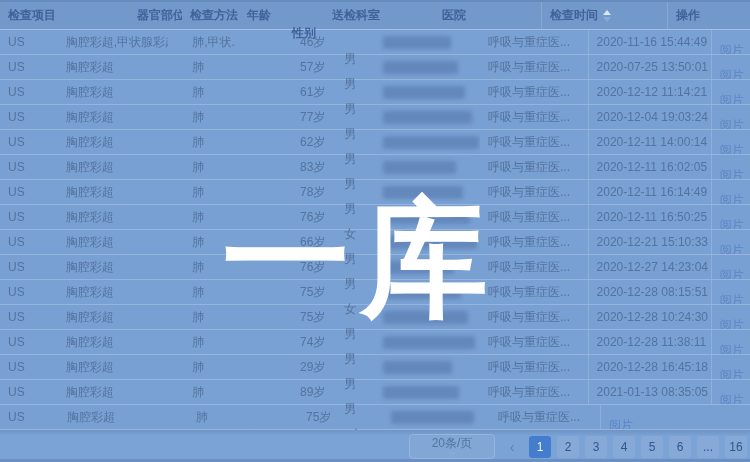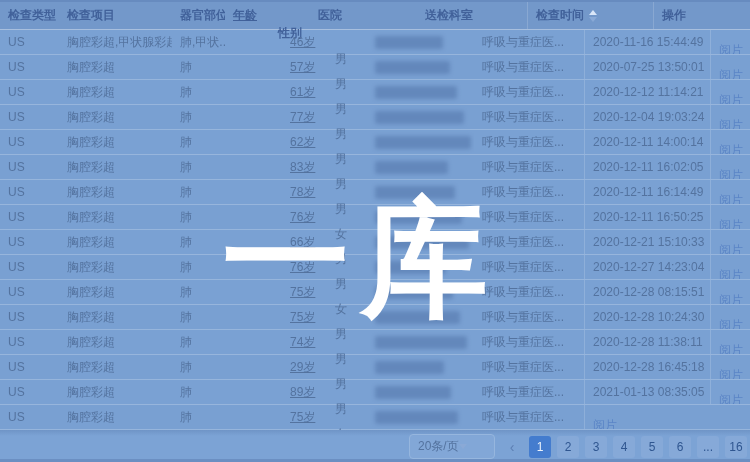--- a/index.html
+++ b/index.html
@@ -13,23 +13,23 @@
   .tbl { position:absolute; top:2px; left:0; width:750px; border-bottom:1px solid rgba(70,100,150,.35); }
   .thead { display:flex; height:28px; align-items:center; background:#7398ca;
            border-bottom:1px solid rgba(255,255,255,.38); color:#41619a; font-weight:bold; font-size:12px; }
   .trow { display:flex; height:25px; align-items:center; background:#7aa1d3;
           border-bottom:1px solid rgba(255,255,255,.22); color:#54739f; font-size:12px; }
   .trow:nth-child(even) { background:#79a0d2; }
   .cell { overflow:hidden; white-space:nowrap; text-overflow:ellipsis; padding-left:8px; height:100%;
           display:flex; align-items:center; }
   .c0 { width:59px; }
   .c1 { width:113px; }
-  .c2 { width:53px; }
+  .c2 { width:53px;margin-left:16px; }
   .c3 { width:57px; }
-  .c4 { width:45px;text-decoration:underline; }
+  .c4 { width:45px; }
   .c5 { width:40px;margin-top:35px; }
   .c6 { width:107px; }
   .c7 { width:110px; }
   .c8 { width:126px; border-left:1px solid rgba(255,255,255,.16); }
   .c9 { width:40px;  border-left:1px solid rgba(255,255,255,.16);align-items:center; }
 
   .sort-caret { display:inline-flex; flex-direction:column; margin-left:5px; }
   .caret-up   { width:0; height:0; border-left:4px solid transparent; border-right:4px solid transparent;
                 border-bottom:5px solid #d9e6f8; margin-bottom:2px; }
   .caret-down { width:0; height:0; border-left:4px solid transparent; border-right:4px solid transparent;
@@ -43,56 +43,56 @@
                font-size:128px; line-height:1.05; font-weight:900; letter-spacing:10px;
                font-family:"DejaVu Sans","Liberation Sans",sans-serif; pointer-events:none;margin-top:36px; }
 
   
   .pager-area { position:absolute; left:0; top:430px; width:750px; height:32px;
                 background:linear-gradient(180deg,#6f94c6 0px,#7ca3d5 6px,#7ca3d5 100%); }
   .pager { position:absolute; right:3px; top:4px; display:flex; align-items:center; gap:6px;
            font-size:12px; color:#3c5f96; }
   .size-select { width:86px; height:25px; border:1px solid #96b6de; border-radius:4px;
                  display:flex; align-items:center; padding:0 8px;
-                 color:#54739f; background:rgba(255,255,255,.05); cursor:pointer; }
+                 color:#54739f; background:rgba(255,255,255,.05); cursor:pointer;flex-direction:column; }
   .select-caret { width:0; height:0; border-left:4px solid transparent; border-right:4px solid transparent;
                   border-top:5px solid #8aa9d6; }
   .pg-btn { min-width:22px; height:22px; padding:0 3px; border-radius:3px; display:flex; align-items:center;
             justify-content:center; background:#86a9d8; color:#2f5690; cursor:pointer; }
   .pg-btn.active { background:#447cce; color:#eaf2fc; }
   .pg-prev { background:transparent; color:#5c7fb3; font-size:14px; }
 </style>
 </head>
 <body>
 
 <div class="screen">
   <div class="top-strip"></div>
 
   <div class="tbl">
     <div class="thead">
-        <div class="cell c0">
-          <span>检查类型</span>
-        </div>
         <div class="cell c1">
           <span>检查项目</span>
         </div>
         <div class="cell c2">
           <span>器官部位</span>
         </div>
+        <div class="cell c3">
+          <span>检查方法</span>
+        </div>
         <div class="cell c4">
           <span>年龄</span>
         </div>
         <div class="cell c5">
           <span>性别</span>
         </div>
+        <div class="cell c7">
+          <span>送检科室</span>
+        </div>
         <div class="cell c6">
           <span>医院</span>
-        </div>
-        <div class="cell c7">
-          <span>送检科室</span>
         </div>
         <div class="cell c8">
           <span>检查时间</span>
           <span class="sort-caret">
             <i class="caret-up"></i>
             <i class="caret-down"></i>
           </span>
         </div>
         <div class="cell c9">
           <span>操作</span>

